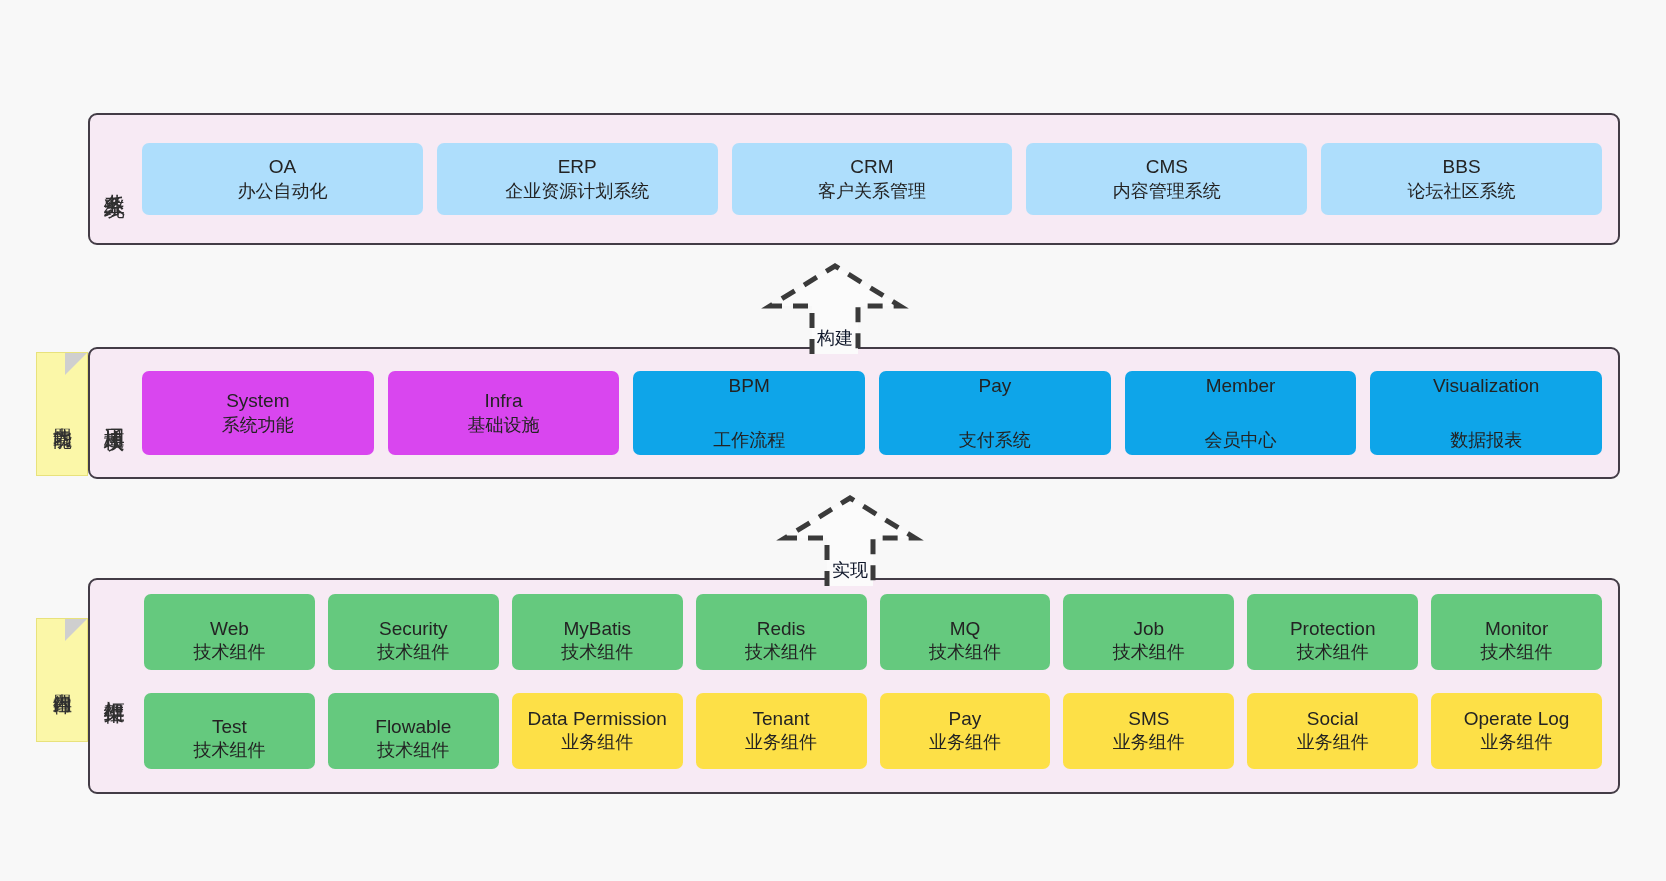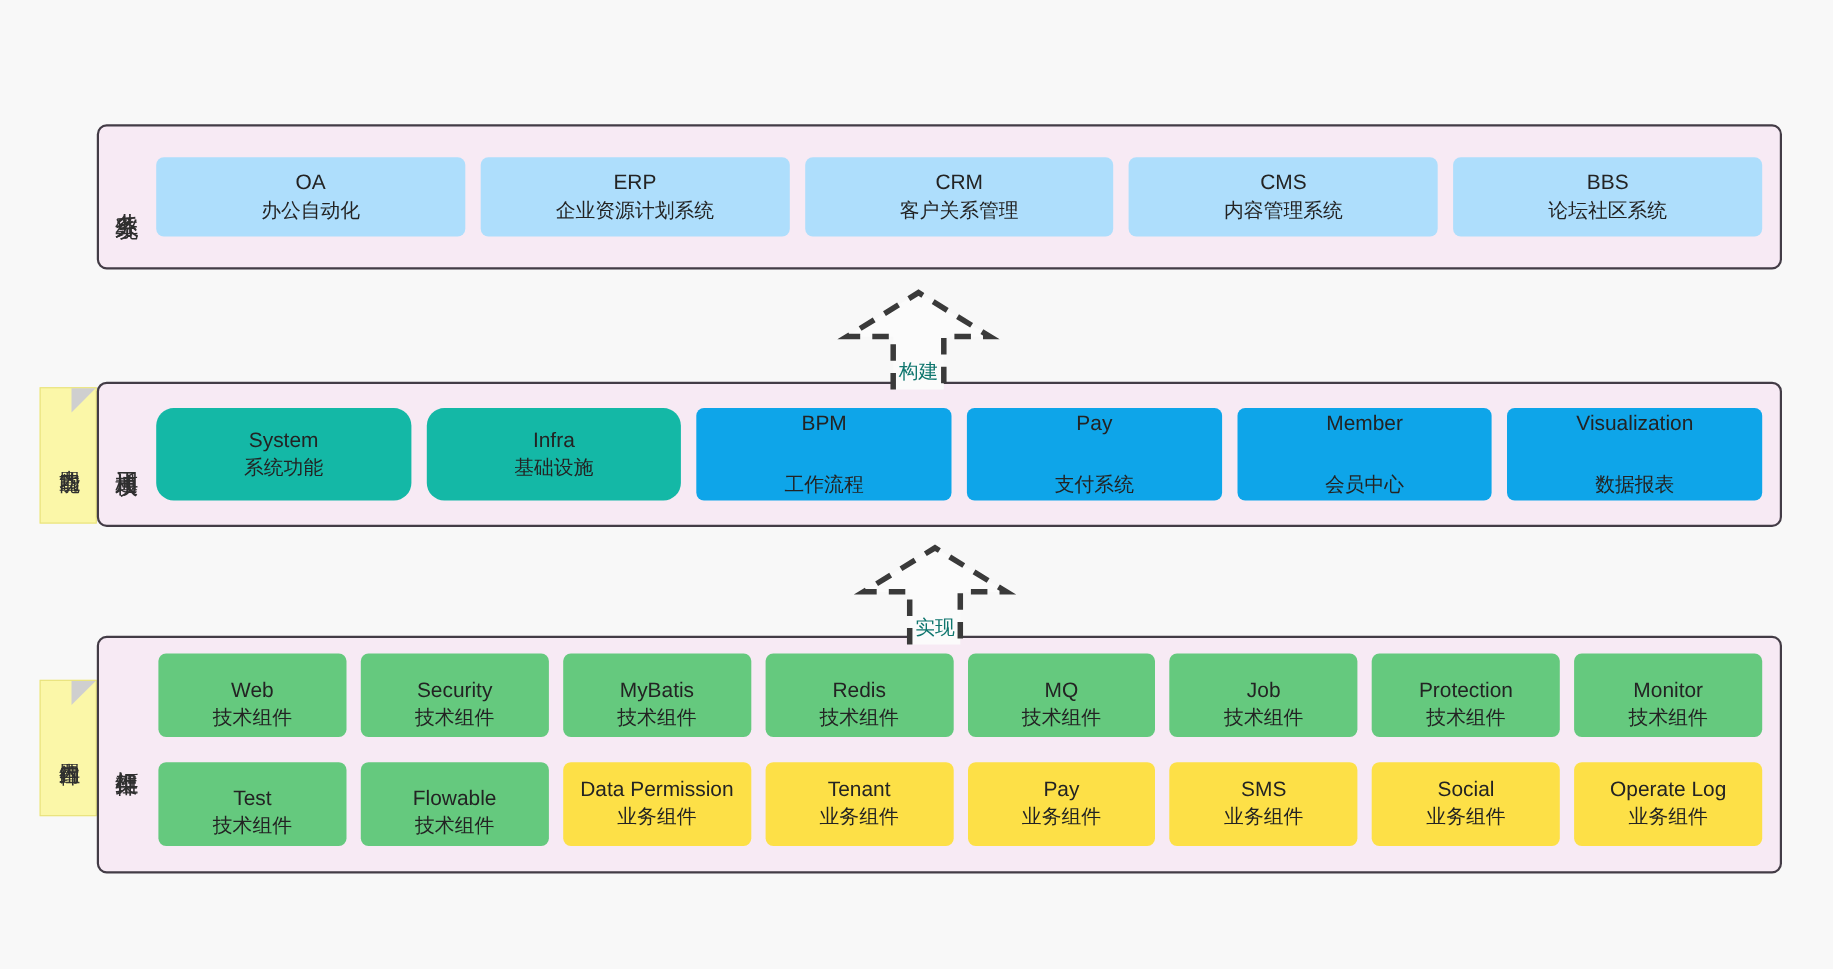--- a/index.html
+++ b/index.html
@@ -63,21 +63,21 @@
     text-align:center;
     font-size:19px;
     line-height:1.28;
     color:#232323;
     padding:6px 4px;
   }
   .card .en { font-size:19px; }
   .card .cn { font-size:18px; }
 
   .c-blue  { background:#aedefc; }
-  .c-red   { background:#14b8a6;border-radius:16px; }
+  .c-red   { background:#d946ef; }
   .c-pink  { background:#0ea5e9;gap:30px; }
   .c-green { background:#65c97e;justify-content:flex-end; }
   .c-lgreen{ background:#fde047; }
 
   
   #panel-business { left:88px;  top:113px; width:1532px; height:132px; }
   #panel-common   { left:88px;  top:347px; width:1532px; height:132px; }
   #panel-framework{ left:88px;  top:578px; width:1532px; height:216px; }
 
   #panel-business .card  { height:72px; }
@@ -119,21 +119,21 @@
     width:150px;
     height:92px;
   }
   .block-arrow svg { display:block; width:100%; height:100%; overflow:visible; }
   .arrow-label {
     position:absolute;
     left:0; right:0;
     bottom:4px;
     text-align:center;
     font-size:18px;
-    color:#0f766e;
+    color:#0f172a;
     pointer-events:none;
   }
   #arrow-build   { left:760px; top:262px; }
   #arrow-realize { left:775px; top:494px; }
 </style>
 </head>
 <body>
 
 <div class="panel" id="panel-business">
   <div class="panel-title">业务系统</div>

